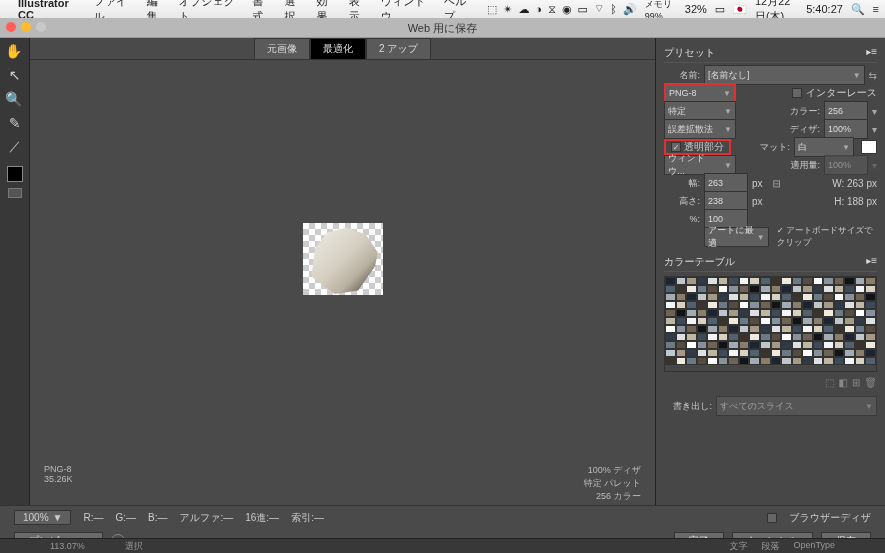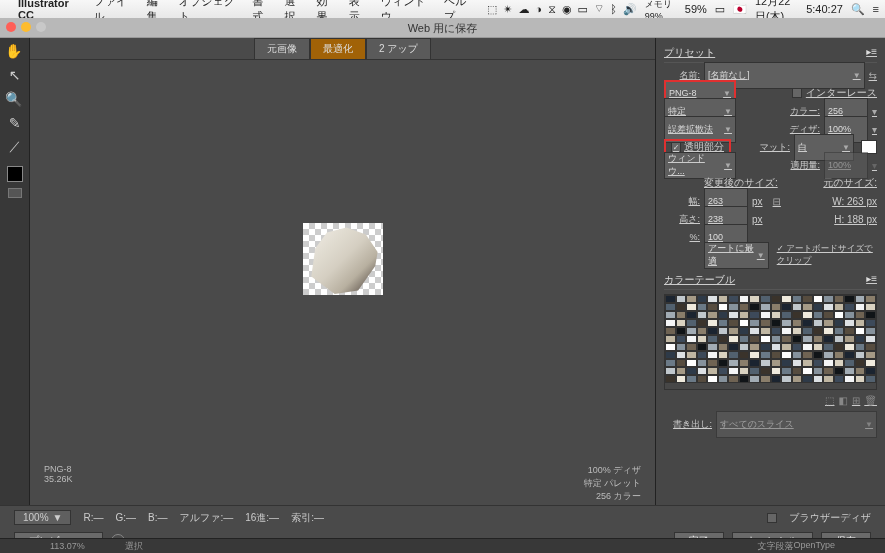--- a/index.html
+++ b/index.html
@@ -17,51 +17,51 @@
   .tr-r{background:#ff5f57}.tr-y{background:#febc2e}.tr-g{background:#c8c8c8}
   
   .wrap { display:flex; height:calc(553px - 18px - 20px - 48px); background:#4a4a4a;}
   .toolbar { width:30px; background:#383838; border-right:1px solid #222; display:flex; flex-direction:column; align-items:center; padding-top:4px; gap:6px;}
   .tool { width:18px; height:18px; display:flex; align-items:center; justify-content:center; color:#ccc; font-size:14px;}
   .swatch-box{width:16px;height:16px;background:#000;border:1px solid #888;margin-top:4px}
   .swatch-mini{width:14px;height:10px;background:#555;border:1px solid #777}
   .center { flex:1; display:flex; flex-direction:column;}
   .tabs { height:22px; display:flex; justify-content:center; align-items:center; gap:0; background:#4a4a4a; border-bottom:1px solid #333;}
   .tab { padding:3px 12px; background:#5a5a5a; color:#ddd; font-size:10px; border:1px solid #333;}
-  .tab.active{ background:#a16207;}
+  .tab.active{ background:#000000;}
   .canvas { flex:1; background:#4a4a4a; display:flex; align-items:center; justify-content:center; position:relative;}
   .artboard { width:80px; height:72px; background:repeating-conic-gradient(#ccc 0 25%,#fff 0 50%) 0 0/12px 12px; display:flex; align-items:center; justify-content:center; position:relative;}
   .dog-img { width:78px; height:70px; background:linear-gradient(135deg,#e8e4da 20%,#d5cfc2 50%,#b8b0a0 70%,#5a5048 90%); clip-path:polygon(15% 35%,30% 12%,55% 5%,80% 15%,95% 40%,92% 60%,70% 95%,40% 100%,10% 75%); position:relative;}
   .info-bar { display:flex; justify-content:space-between; padding:6px 14px 2px; font-size:9px; color:#bbb;}
   .info-r{text-align:right}
   
-  .panel { width:230px; background:#474747; border-left:1px solid #222; padding:4px 8px 8px; font-size:10px; overflow:hidden;text-decoration:underline;}
+  .panel { width:230px; background:#474747; border-left:1px solid #222; padding:4px 8px 8px; font-size:10px; overflow:hidden;}
   .gh { font-size:10px; color:#ddd; padding:4px 0 2px; border-bottom:1px solid #555; margin-bottom:4px; display:flex; justify-content:space-between;}
   .row { display:flex; align-items:center; gap:4px; margin:2px 0; height:16px;}
   .lbl{ color:#ccc; font-size:9px; min-width:36px; text-align:right;}
-  .sel, .inp { background:#5f5f5f; border:1px solid #333; color:#ddd; height:27px; font-size:9px; padding:8px 3px; display:flex; align-items:center; justify-content:space-between;}
+  .sel, .inp { background:#5f5f5f; border:1px solid #333; color:#ddd; height:20px; font-size:9px; padding:8px 3px; display:flex; align-items:center; justify-content:space-between;}
   .sel{ min-width:60px;} .sel .arr{font-size:8px;color:#aaa;margin-left:3px}
   .inp{ width:44px; text-align:left;}
   .red-box { border:2px solid #e03030 !important;}
   .chk { width:10px; height:10px; background:#666; border:1px solid #333; display:inline-flex; align-items:center; justify-content:center; font-size:8px; color:#ddd;}
   .sw-white{width:16px;height:14px;background:#fff;border:1px solid #333;margin-left:3px}
   .ct-grid{ width:100%; height:96px; margin-top:3px; display:grid; grid-template-columns:repeat(20,1fr); grid-auto-rows:8px; gap:0; border:1px solid #333;}
   .ct-grid div{border:0.5px solid #333}
   
   .bottom { height:48px; background:#4a4a4a; display:flex; flex-direction:column; border-top:1px solid #333;}
   .brow1{ height:24px; display:flex; align-items:center; padding:0 14px; gap:12px; font-size:10px; color:#ccc;}
   .brow1 .zoom{background:#5f5f5f;border:1px solid #333;padding:1px 8px;display:flex;align-items:center}
   .brow1 .spacer{flex:1}
   .brow2{ height:24px; display:flex; align-items:center; padding:0 14px; gap:8px;}
   .btn { background:#6a6a6a; border:1px solid #333; color:#eee; padding:2px 14px; font-size:10px; height:18px; display:flex; align-items:center;}
   .brow2 .spacer{flex:1}
   .globe{width:14px;height:14px;border:1px solid #888;border-radius:50%;display:inline-block}
   
   .appstatus{position:absolute;left:0;bottom:0;height:15px;width:885px;background:#383838;display:flex;align-items:center;padding:0 50px;color:#999;font-size:9px;gap:40px;border-top:1px solid #222}
-  .appstatus .asr{margin-left:auto;display:flex;}
+  .appstatus .asr{margin-left:auto;display:flex;gap:14px}
 </style>
 </head>
 <body>
 
 <div class="menubar">
   <span class="apple"></span>
   <b class="mi">Illustrator CC</b>
   <span class="mi">ファイル</span>
   <span class="mi">編集</span>
   <span class="mi">オブジェクト</span>
@@ -78,21 +78,21 @@
       <span>☁</span>
       <span>◑</span>
       <span>⧖</span>
       <span>◉</span>
       <span>▭</span>
       <span>⌔</span>
       <span>ᛒ</span>
       <span>🔊</span>
     </div>
     <span style="font-size:9px">メモリ 99%</span>
-    <span>59%</span>
+    <span>32%</span>
     <span>▭</span>
     <span>🇯🇵</span>
     <span>12月22日(木)</span>
     <span>5:40:27</span>
     <span>🔍</span>
     <span>≡</span>
   </div>
 </div>
 
 <div class="dlg-title">
@@ -205,24 +205,20 @@
           <span class="arr">▼</span>
         </div>
       <div style="flex:1"></div>
       <span class="lbl" style="min-width:42px">適用量:</span>
       <div class="inp" style="opacity:.5">
           <span>100%</span>
         </div>
         <span class="arr" style="color:#666">▾</span>
     </div>
 
-    <div class="row" style="justify-content:space-between">
-      <span style="margin-left:40px">変更後のサイズ:</span>
-      <span>元のサイズ:</span>
-    </div>
     <div class="row">
       <span class="lbl">幅:</span>
       <div class="inp">
           <span>263</span>
         </div>
       <span>px</span>
       <span style="margin:0 6px;color:#aaa">⊟</span>
       <div style="flex:1"></div>
       <span>W: 263 px</span>
     </div>

